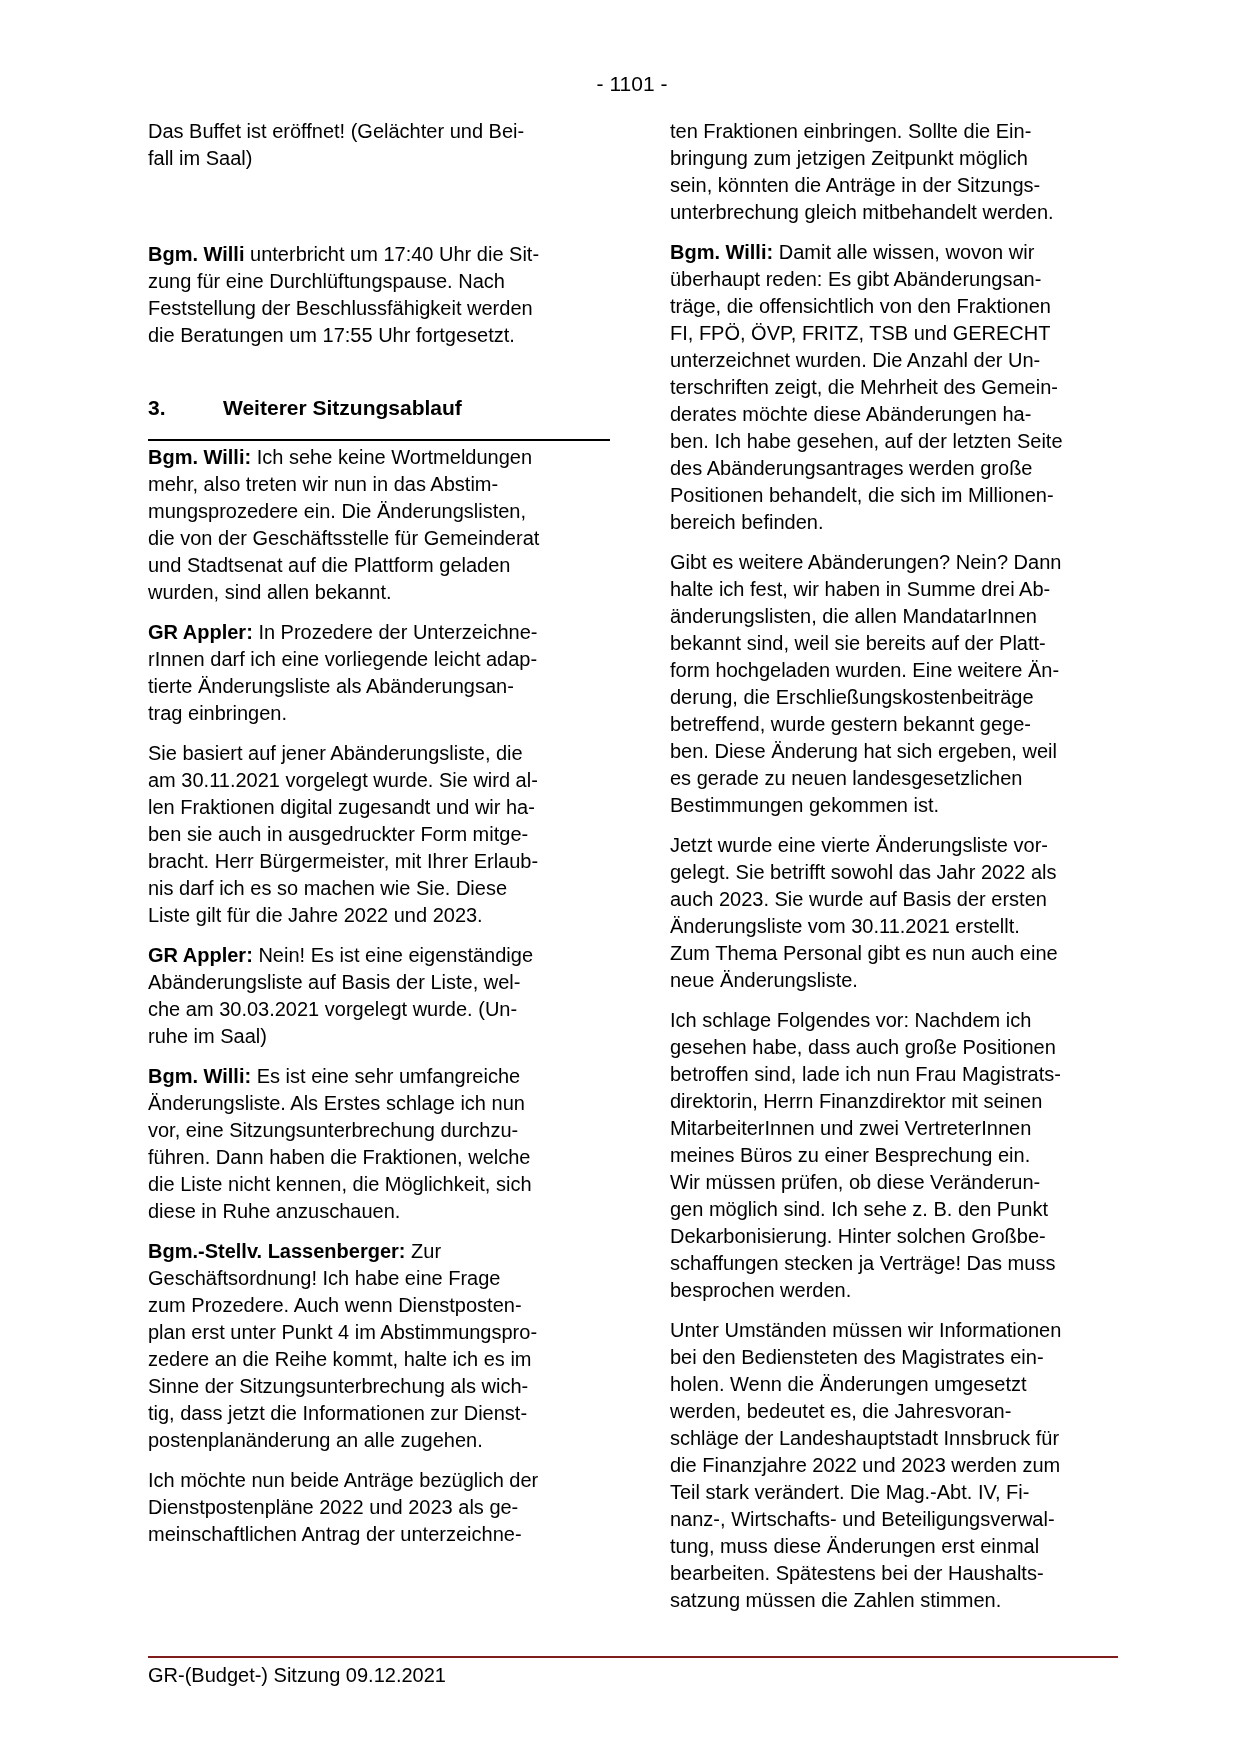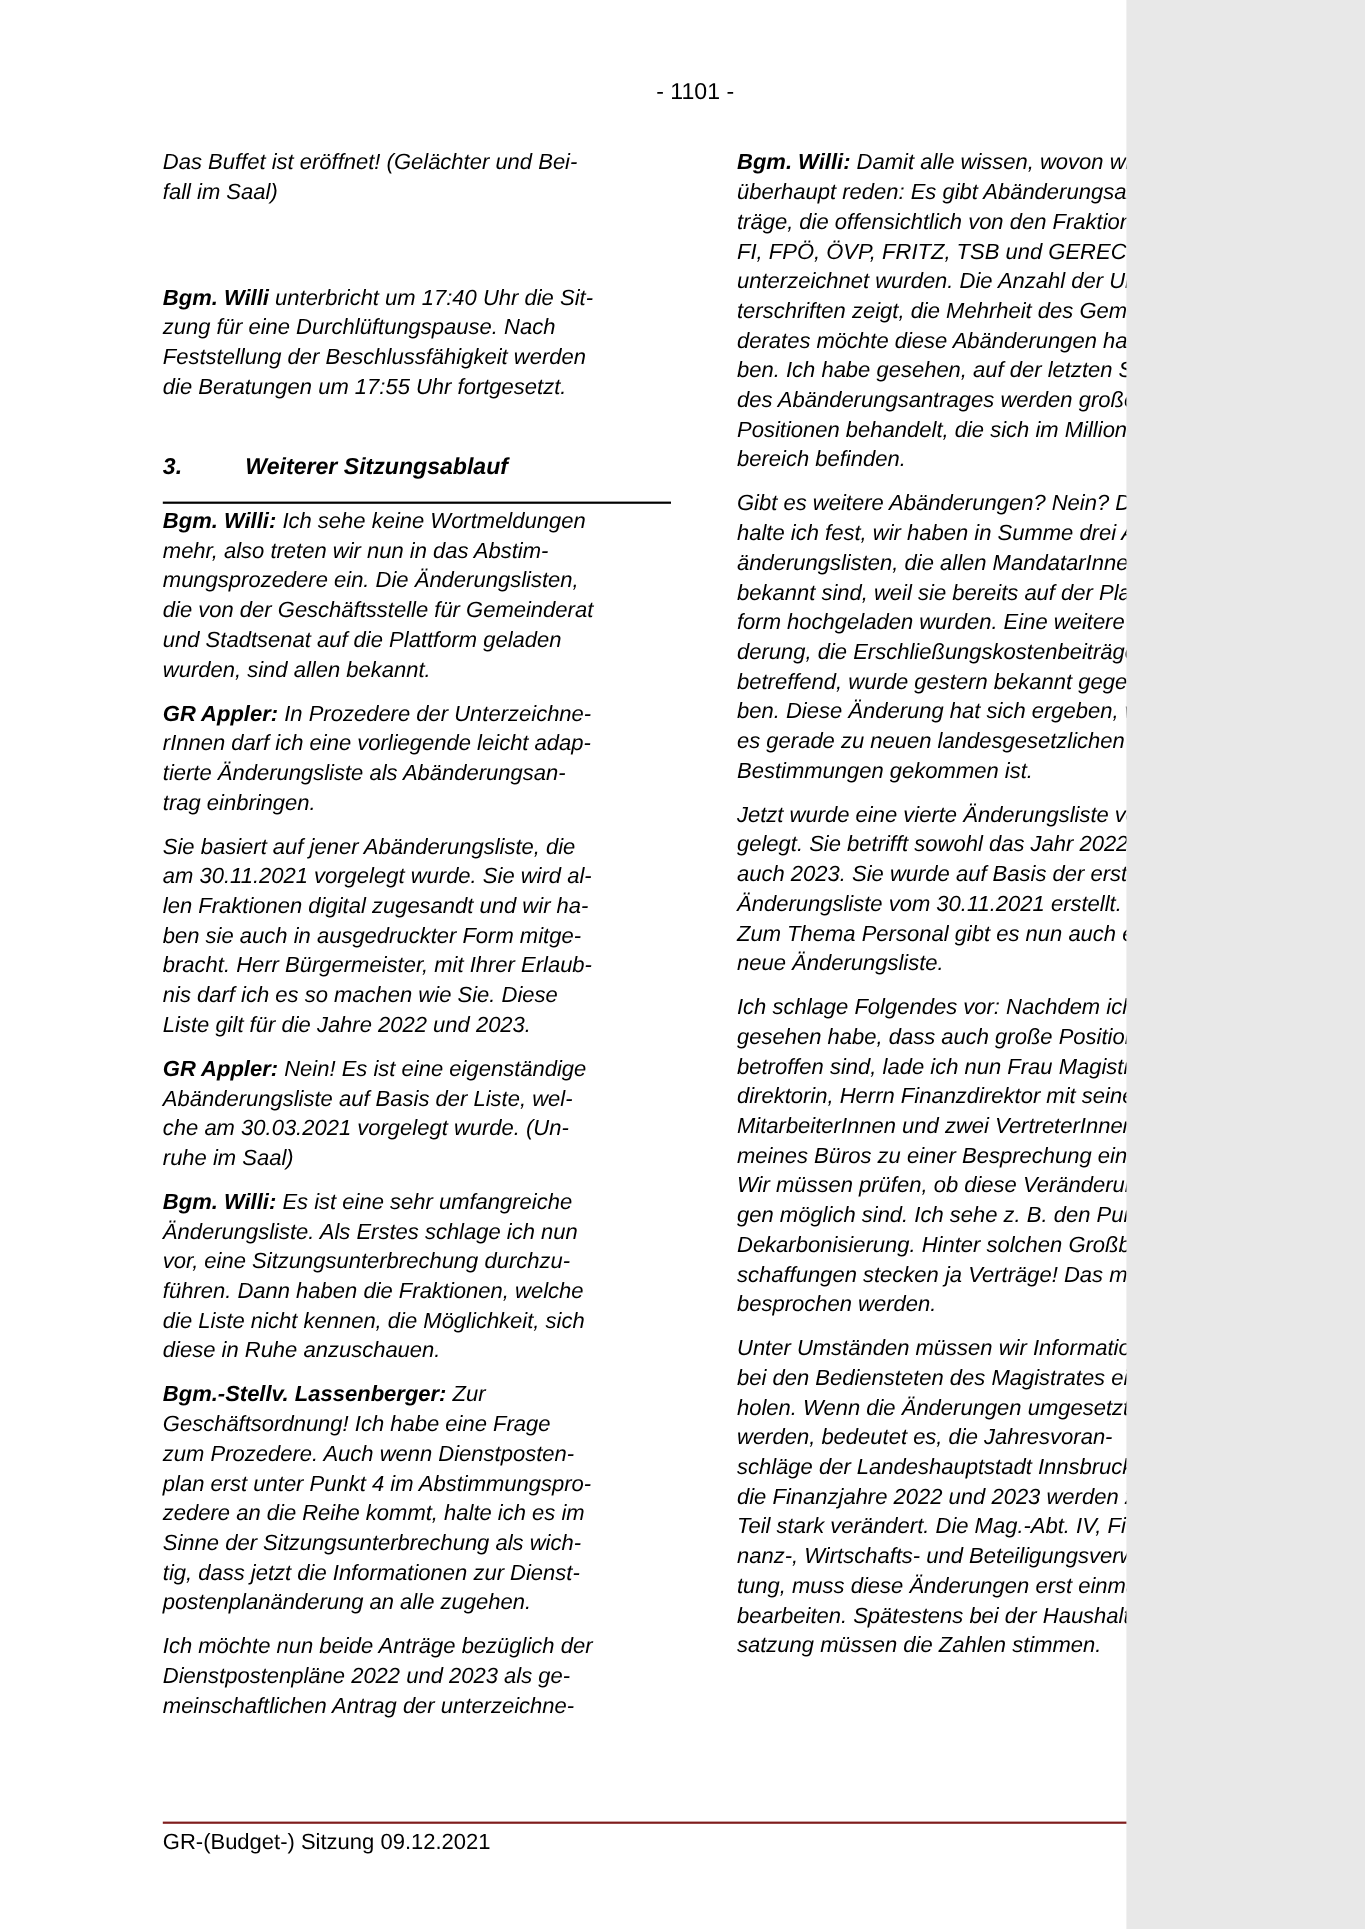--- a/index.html
+++ b/index.html
@@ -1,40 +1,39 @@
 <!DOCTYPE html>
 <html><head>
 <meta charset="utf-8">
 <style>
   html, body { margin: 0; padding: 0; background: #e8e8e8; }
   .page {
     position: relative;
-    width: 1024px;
+    width: 1241px;
     height: 1754px;
     background: #ffffff;
     font-family: "Liberation Sans", sans-serif;
     color: #000000;
     overflow: hidden;
   }
   .page-header {
     position: absolute;
     left: 148px;
     top: 72px;
     width: 968px;
     text-align: center;
     font-size: 21px;
     line-height: 24px;
   }
   .col {
     position: absolute;
-    top: 135px;
+    top: 118px;
     width: 462px;
     font-size: 20px;
     line-height: 27px;
-    font-style: italic;
   }
   .col-left  { left: 148px; }
   .col-right { left: 670px; }
   .para { margin: 13px 0 0 0; }
   .para:first-child { margin-top: 0; }
   .para.gap-large { margin-top: 69px; }
   .para.after-heading { margin-top: 3px; }
   .spk { font-weight: bold; }
   .txt { white-space: pre-line; }
   .section-heading {
@@ -122,20 +121,24 @@
 postenplanänderung an alle zugehen.</span></p>
 
     <p class="para"><b class="spk"></b><span class="txt">Ich möchte nun beide Anträge bezüglich der
 Dienstpostenpläne 2022 und 2023 als ge-
 meinschaftlichen Antrag der unterzeichne-</span></p>
 
   </div>
 
   <div class="col col-right">
 
+    <p class="para"><b class="spk"></b><span class="txt">ten Fraktionen einbringen. Sollte die Ein-
+bringung zum jetzigen Zeitpunkt möglich
+sein, könnten die Anträge in der Sitzungs-
+unterbrechung gleich mitbehandelt werden.</span></p>
 
     <p class="para"><b class="spk">Bgm. Willi:</b><span class="txt"> Damit alle wissen, wovon wir
 überhaupt reden: Es gibt Abänderungsan-
 träge, die offensichtlich von den Fraktionen
 FI, FPÖ, ÖVP, FRITZ, TSB und GERECHT
 unterzeichnet wurden. Die Anzahl der Un-
 terschriften zeigt, die Mehrheit des Gemein-
 derates möchte diese Abänderungen ha-
 ben. Ich habe gesehen, auf der letzten Seite
 des Abänderungsantrages werden große

